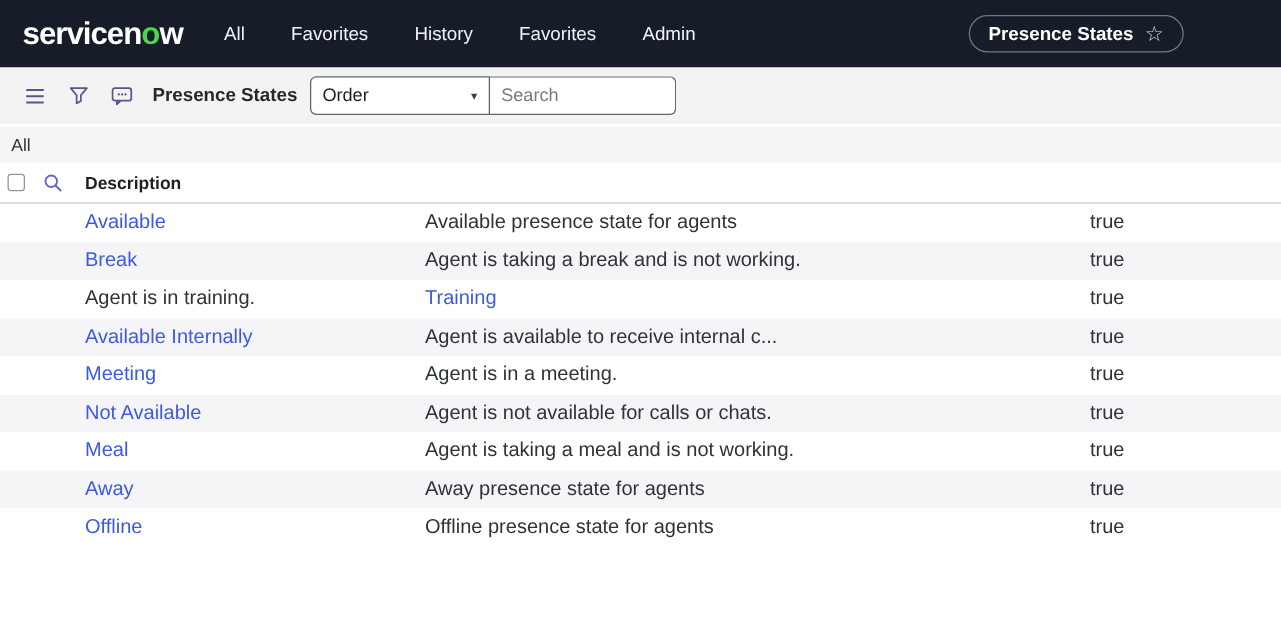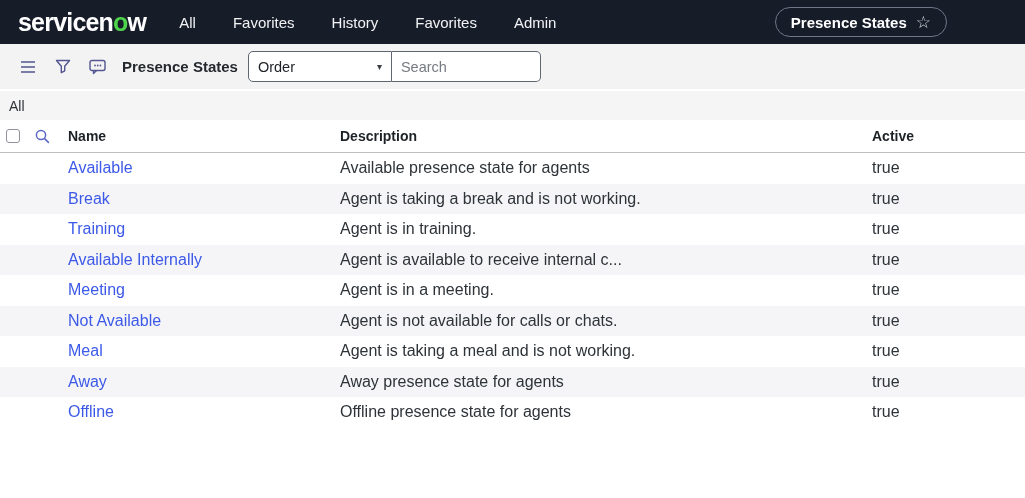--- a/index.html
+++ b/index.html
@@ -5,21 +5,21 @@
   * { box-sizing: border-box; }
   html, body { margin: 0; padding: 0; }
   body {
     width: 1025px; height: 498px; overflow: hidden;
     background: #ffffff;
     font-family: "Liberation Sans", sans-serif;
   }
 
   
   .navbar {
-    height: 44px; background: #171c29;
+    height: 54px; background: #171c29;
     display: flex; align-items: center;
     padding-left: 18px;
   }
   .logo {
     font-size: 25px; font-weight: 700; color: #ffffff;
     letter-spacing: -0.8px; cursor: pointer; white-space: nowrap;
   }
   .logo .green-o { color: #4ed44a; }
   .nav-items { display: flex; margin-left: 33px; gap: 37px; }
   .nav-item { color: #f2f3f5; font-size: 15px; cursor: pointer; white-space: nowrap; }
@@ -140,41 +140,39 @@
   <div class="grid-row thead">
     <div class="gutter">
       <span class="checkbox"></span>
       <span style="display:flex;">
         <svg width="17" height="17" viewBox="0 0 17 17">
             <circle cx="7" cy="7" r="4.6" fill="none" stroke="#5b68c8" stroke-width="1.5"></circle>
             <path d="M10.6 10.6L14.4 14.4" stroke="#5b68c8" stroke-width="1.5" stroke-linecap="round"></path>
           </svg>
       </span>
     </div>
-    <div class="cell col-header">Name</div>
     <div class="cell col-header">Description</div>
-    <div class="cell col-header">Active</div>
   </div>
   <div>
       <div class="grid-row trow">
         <div class="gutter"></div>
         <div class="cell"><a href="#" class="name-link">Available</a></div>
         <div class="cell desc">Available presence state for agents</div>
         <div class="cell active-val">true</div>
       </div>
       <div class="grid-row trow">
         <div class="gutter"></div>
         <div class="cell"><a href="#" class="name-link">Break</a></div>
         <div class="cell desc">Agent is taking a break and is not working.</div>
         <div class="cell active-val">true</div>
       </div>
       <div class="grid-row trow">
         <div class="gutter"></div>
+        <div class="cell desc">Agent is in training.</div>
         <div class="cell"><a href="#" class="name-link">Training</a></div>
-        <div class="cell desc">Agent is in training.</div>
         <div class="cell active-val">true</div>
       </div>
       <div class="grid-row trow">
         <div class="gutter"></div>
         <div class="cell"><a href="#" class="name-link">Available Internally</a></div>
         <div class="cell desc">Agent is available to receive internal c...</div>
         <div class="cell active-val">true</div>
       </div>
       <div class="grid-row trow">
         <div class="gutter"></div>

